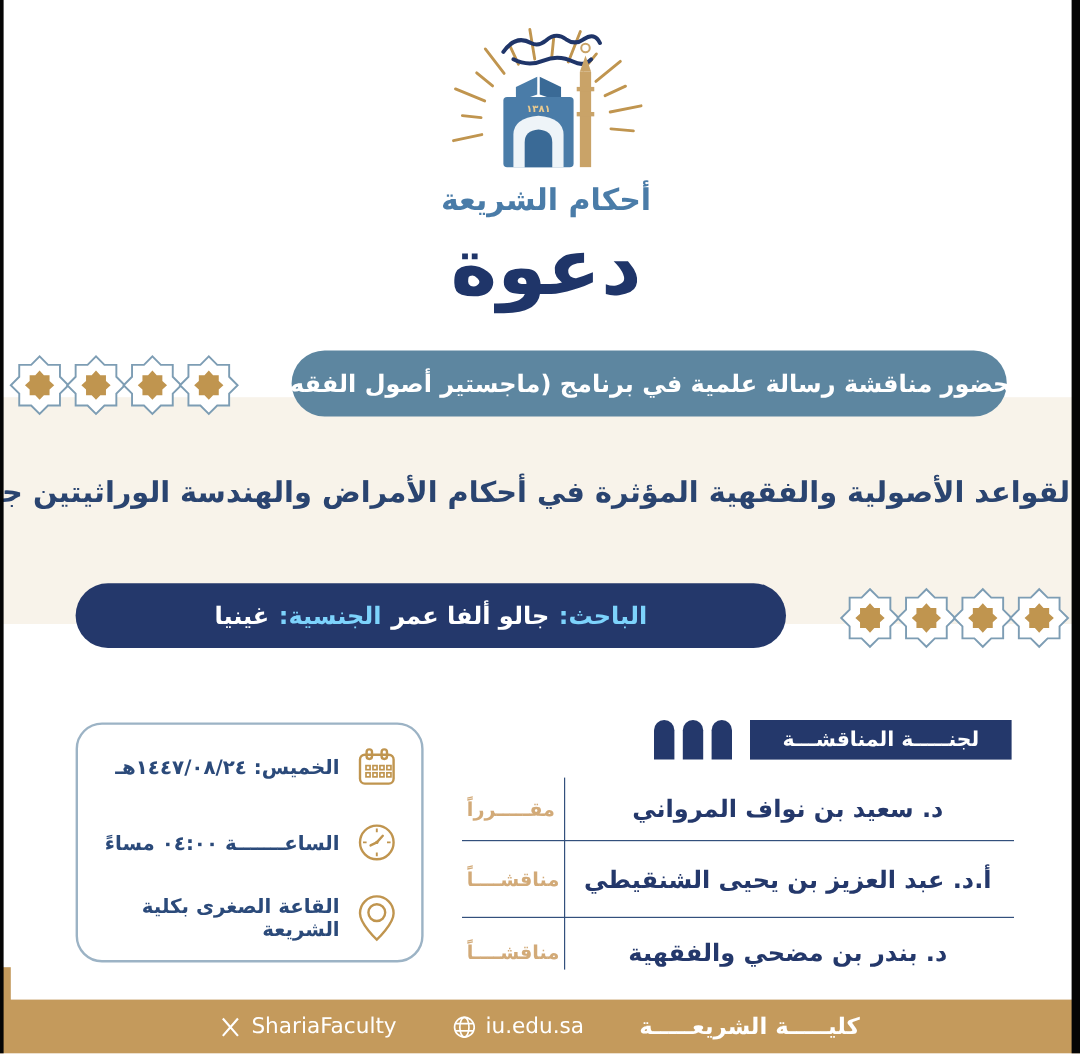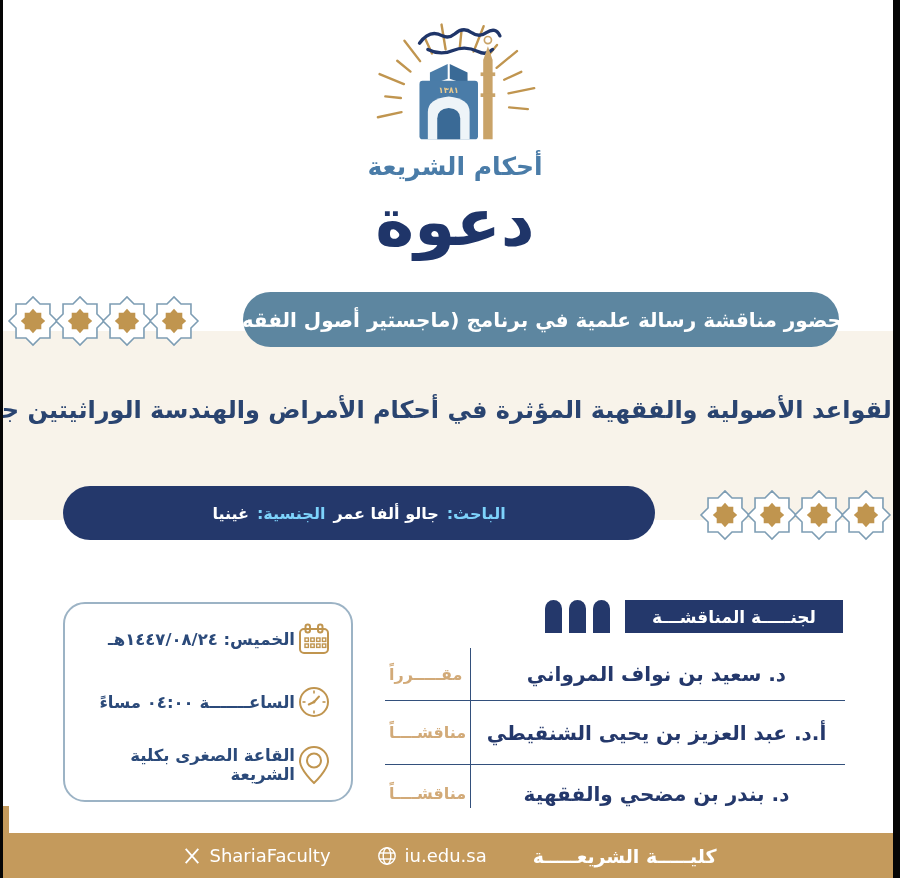--- a/index.html
+++ b/index.html
@@ -37,29 +37,29 @@
                 background: #5d86a0; border-radius: 28px; display: flex; align-items: center; justify-content: center; }
   .event-pill span { color: #ffffff; font-size: 20px; font-weight: bold; direction: rtl; white-space: nowrap; }
 
   .thesis-title { position: absolute; left: 0; top: 396px; width: 900px; text-align: center;
                   color: #2a4470; font-size: 24px; font-weight: bold; direction: rtl; white-space: nowrap; }
 
   
   .researcher-pill { position: absolute; left: 63px; top: 486px; width: 592px; height: 54px;
                      background: #24386b; border-radius: 27px; display: flex; align-items: center; justify-content: center;
                      direction: rtl; gap: 8px; }
-  .researcher-pill span { font-size: 16px; font-weight: bold; white-space: nowrap; }
+  .researcher-pill span { font-size: 20px; font-weight: bold; white-space: nowrap; }
   .lab { color: #7dd3fc; }
   .val { color: #ffffff; }
 
   
   .details-box { position: absolute; left: 63px; top: 602px; width: 290px; height: 200px;
                  border: 2px solid #9cb3c5; border-radius: 22px; padding: 16px 18px;
                  display: flex; flex-direction: column; justify-content: space-between; }
-  .detail-row { display: flex; direction: rtl; align-items: center; gap: 0; }
+  .detail-row { display: flex; direction: rtl; align-items: center; gap: 12px; }
   .detail-row .txt { color: #2b4a7a; font-size: 16.5px; font-weight: bold; direction: rtl; }
   .detail-icon { flex: 0 0 auto; width: 38px; height: 38px; display: flex; align-items: center; justify-content: center; }
 
   
   .committee-bars { position: absolute; left: 545px; top: 600px; display: flex; gap: 7px; }
   .committee-bars .bar { width: 17px; height: 33px; background: #24386b; border-radius: 9px 9px 0 0; }
   .committee-header { position: absolute; left: 625px; top: 600px; width: 218px; height: 33px;
                       background: #24386b; display: flex; align-items: center; justify-content: center; }
   .committee-header span { color: #ffffff; font-size: 17px; font-weight: bold; direction: rtl; white-space: nowrap; }
 

